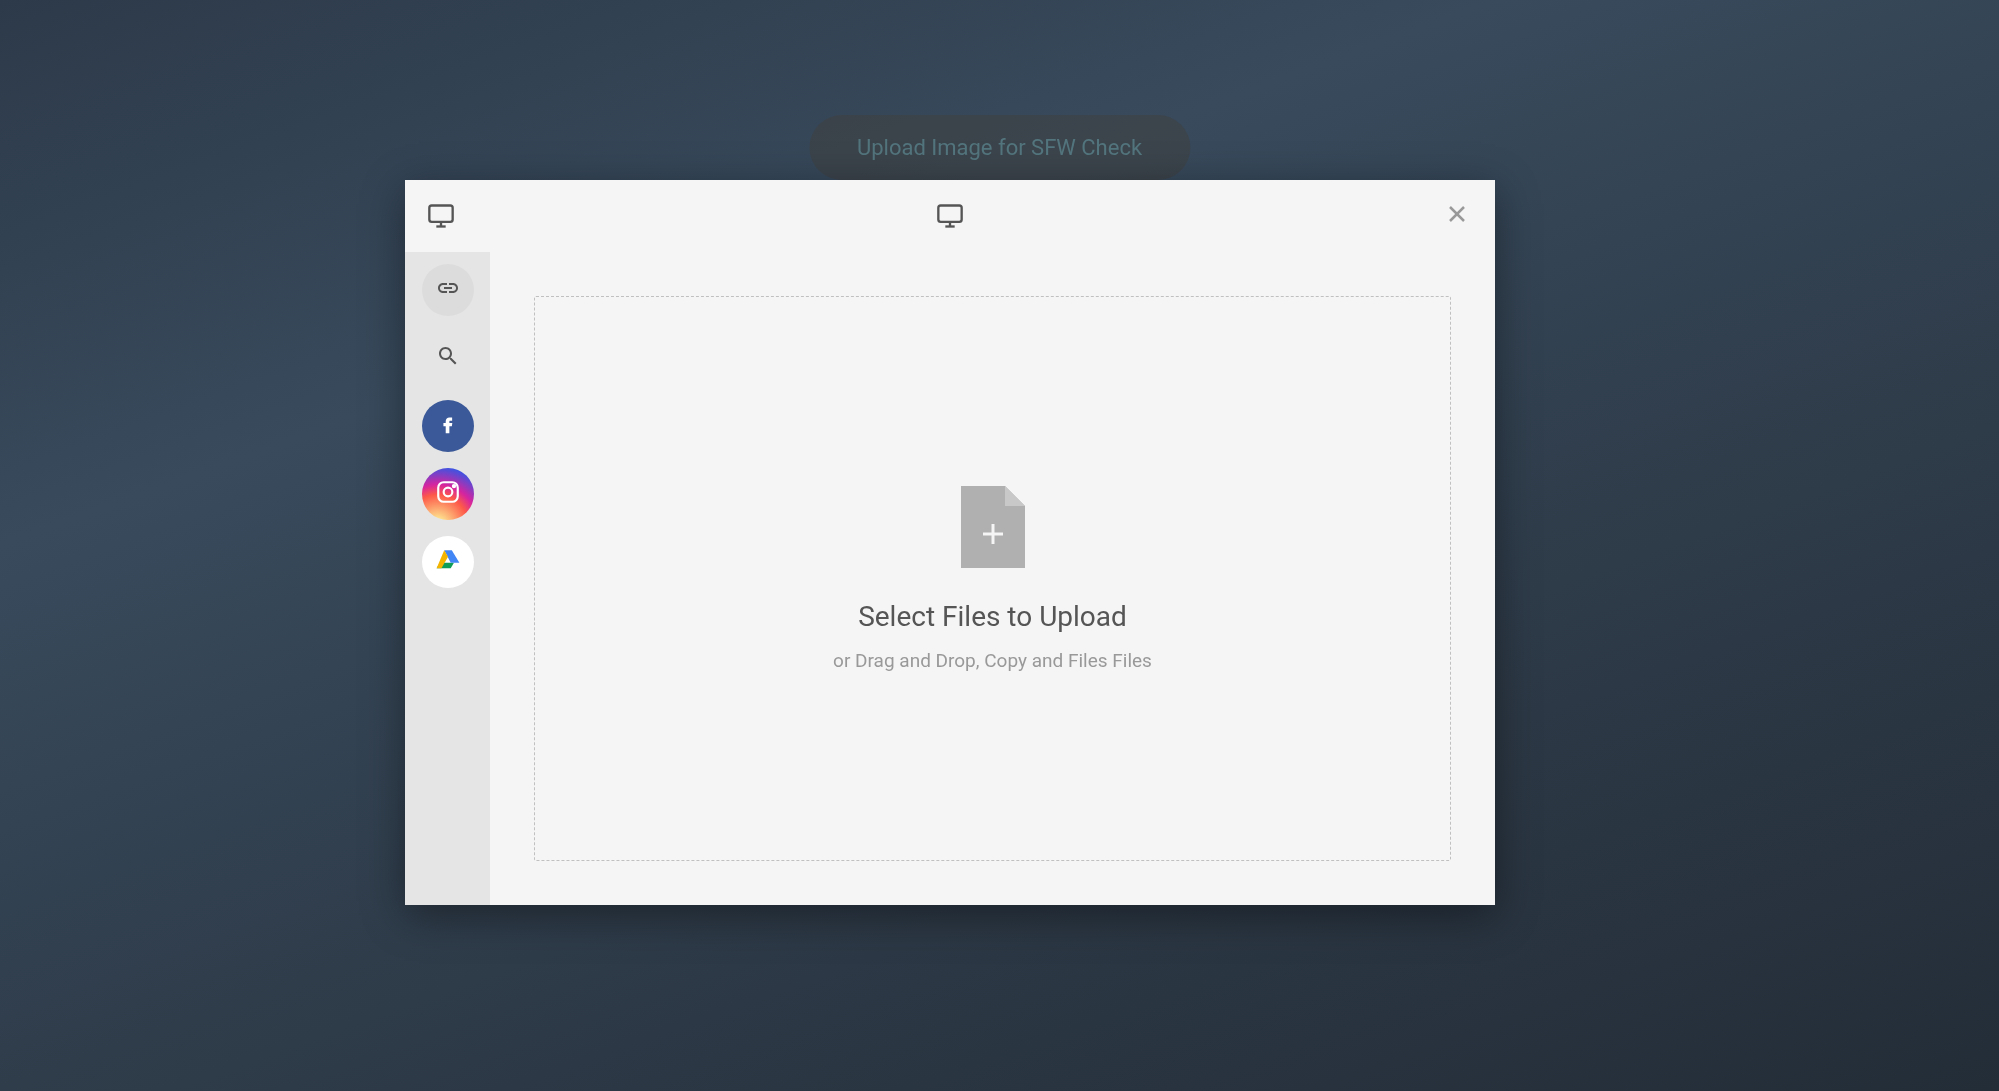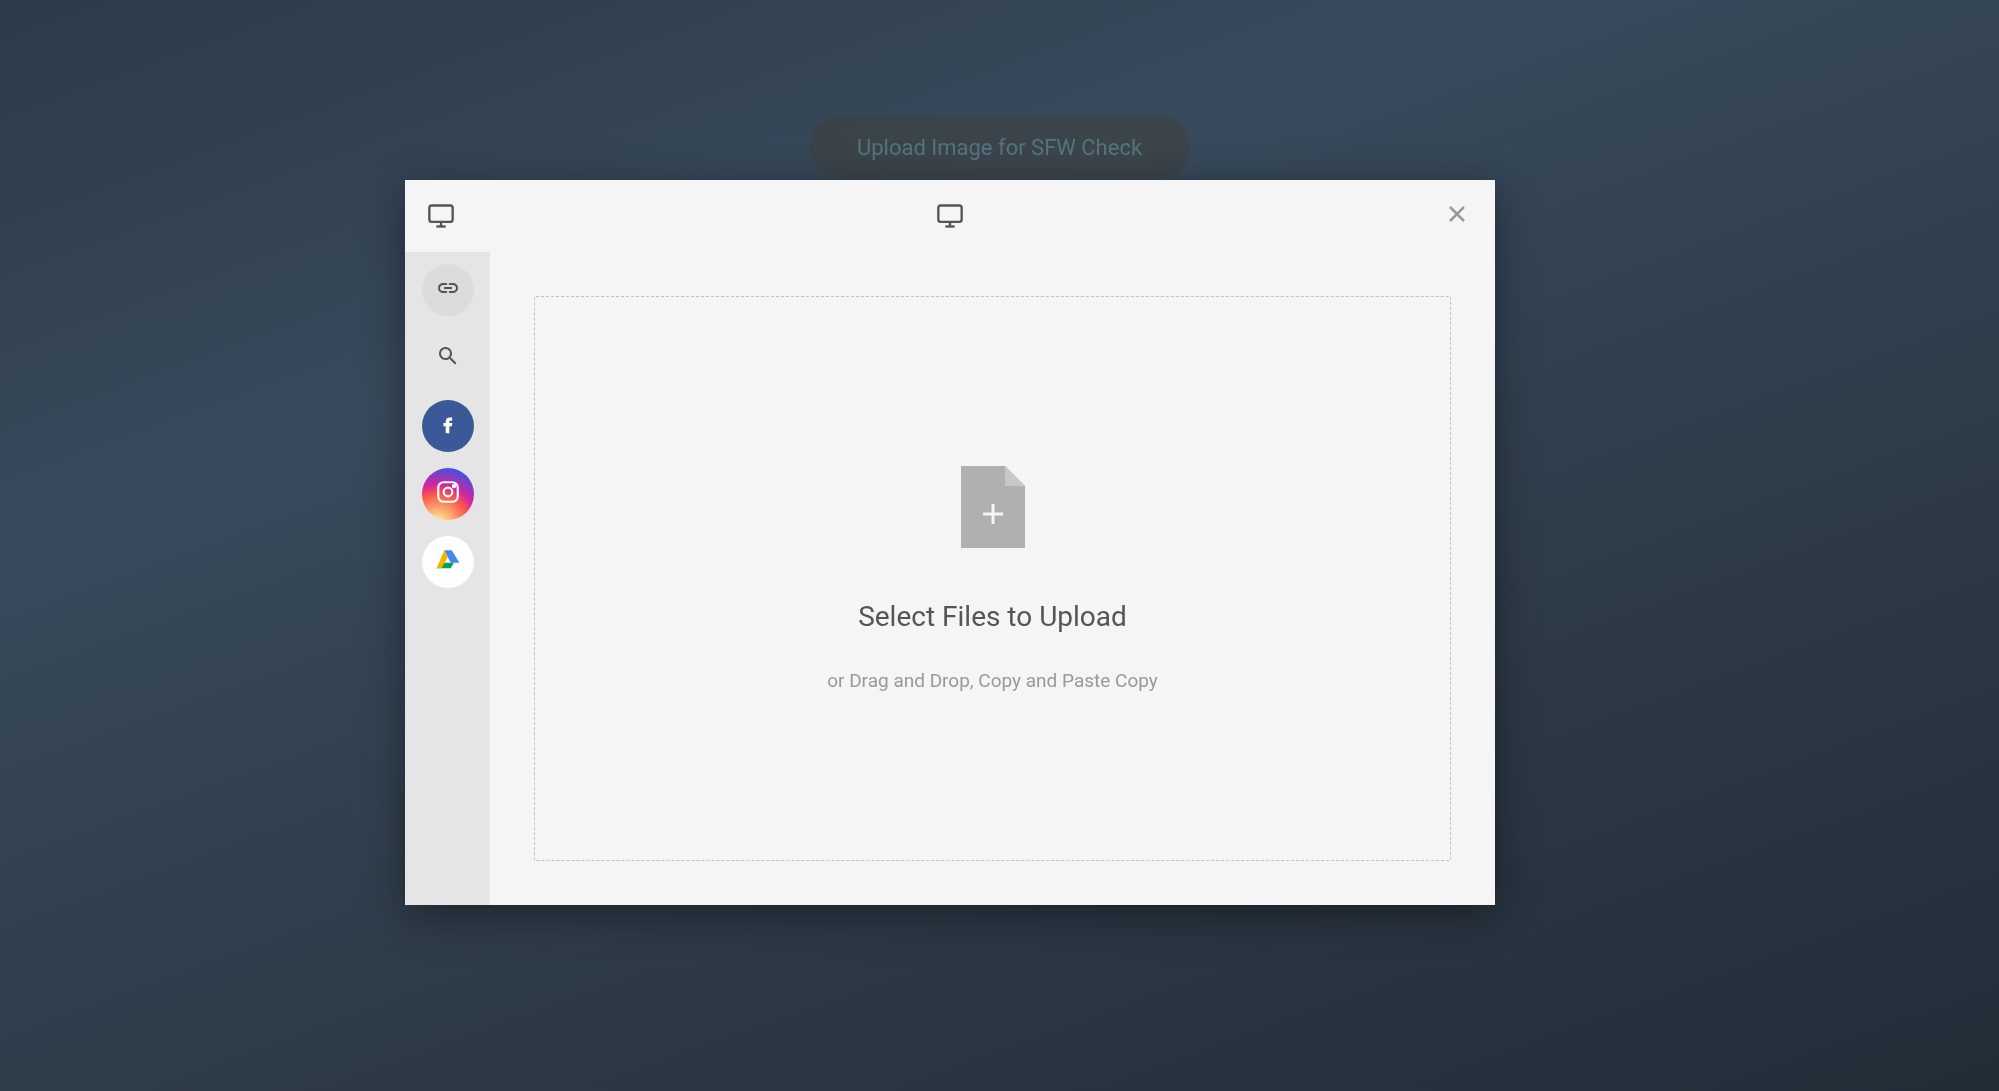--- a/index.html
+++ b/index.html
@@ -119,21 +119,20 @@
     .dropzone {
       flex: 1;
       border: 1px dashed #c0c0c0;
       border-radius: 2px;
       display: flex;
       flex-direction: column;
       align-items: center;
       justify-content: center;
       cursor: pointer;
       background: #f5f5f5;
-      gap: 20px;
     }
     .dropzone-icon {
       margin-bottom: 28px;
     }
     .dropzone-title {
       font-size: 28px;
       color: #555;
       font-weight: 400;
       margin-bottom: 16px;
     }
@@ -221,17 +220,17 @@
       <div class="dropzone">
         <div class="dropzone-icon">
           <svg width="64" height="82" viewBox="0 0 64 82">
             <path fill="#b0b0b0" d="M0 0 h44 l20 20 v62 h-64 z"></path>
             <path fill="#c8c8c8" d="M44 0 l20 20 h-20 z"></path>
             <line x1="22" y1="48" x2="42" y2="48" stroke="#f5f5f5" stroke-width="3"></line>
             <line x1="32" y1="38" x2="32" y2="58" stroke="#f5f5f5" stroke-width="3"></line>
           </svg>
         </div>
         <div class="dropzone-title">Select Files to Upload</div>
-        <div class="dropzone-subtitle">or Drag and Drop, Copy and Paste Copy</div>
+        <div class="dropzone-subtitle">or Drag and Drop, Copy and Files Files</div>
       </div>
     </div>
   </div>
 </div>
 
 </body></html>

